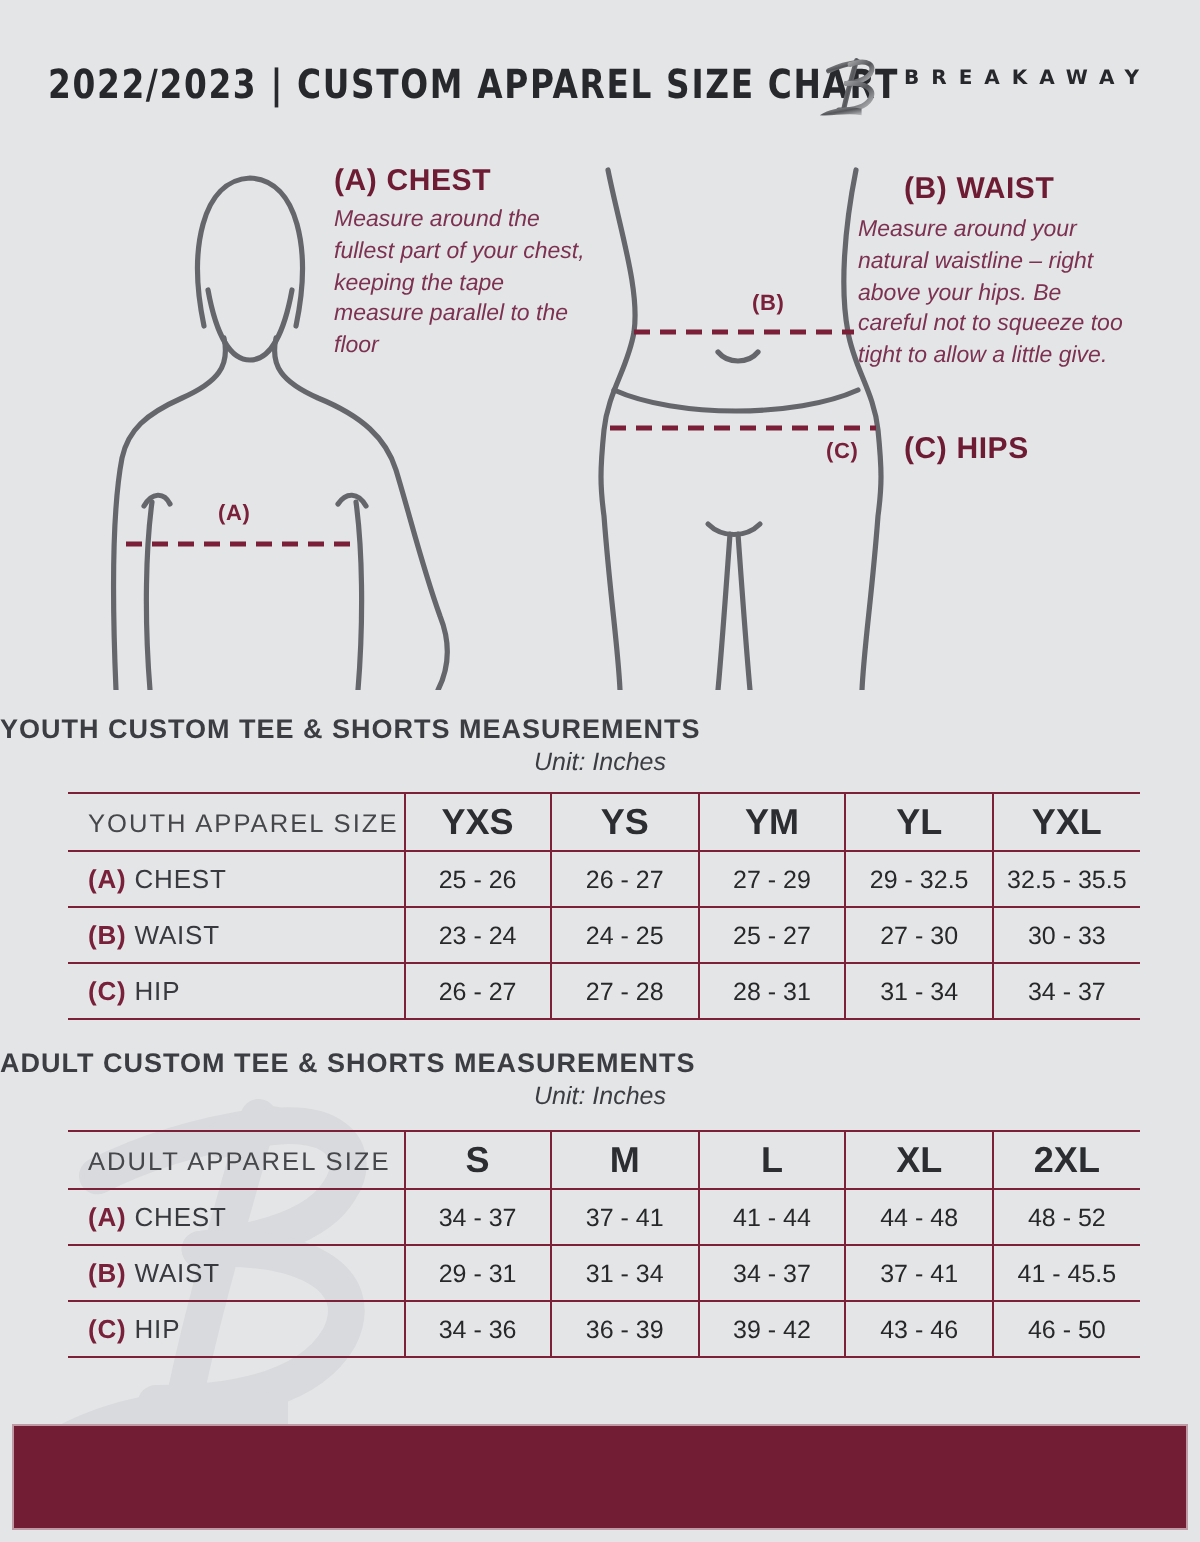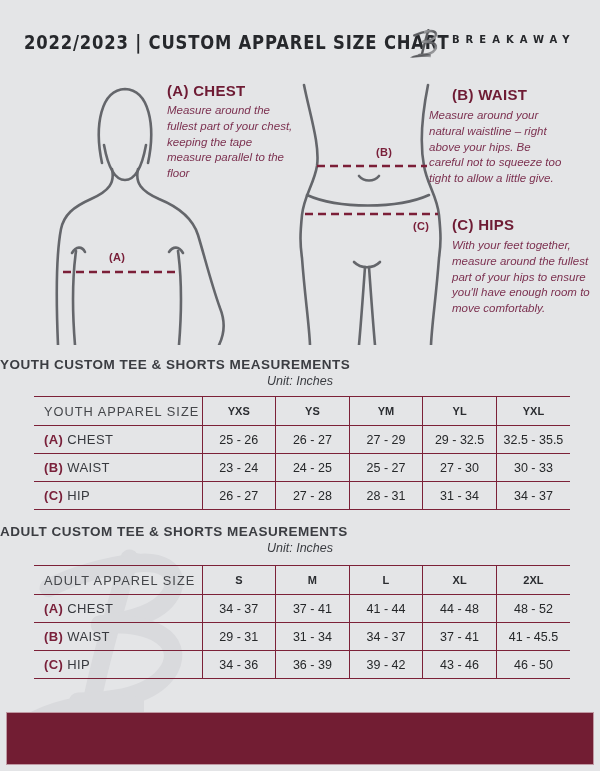--- a/index.html
+++ b/index.html
@@ -61,21 +61,21 @@
   }
   .size-table tr{border-bottom:1.5px solid var(--tborder);}
   .size-table th,.size-table td{font-weight:normal;}
   .size-table th{height:29px;}
   .size-table td{height:28px;}
   .size-table th:first-child,.size-table td:first-child{
     width:168px;text-align:left;padding-left:10px;
   }
   .size-table th + th,.size-table td + td{border-left:1.5px solid var(--tborder);text-align:center;}
   .col-head{font-size:12.8px;letter-spacing:1px;color:#45474b;}
-  .size-head{font-weight:bold !important;font-size:11px;color:#2b2d31;}
+  .size-head{font-weight:bold !important;font-size:18px;color:#2b2d31;}
   .row-label{font-size:13px;letter-spacing:.4px;color:#37393e;white-space:nowrap;}
   .row-prefix{font-weight:bold;color:#79203a;}
   .cell-val{font-size:12.5px;color:#26282a;}
   
   .bottom-bar{
     position:absolute;left:6px;top:712px;width:588px;height:53px;
     background:var(--maroon);border:1px solid rgba(255,255,255,.55);z-index:2;
   }
 </style>
 </head>
@@ -147,21 +147,20 @@
     <span class="fig-label" style="left:376px;top:146px;">(B)</span>
     <span class="fig-label" style="left:413px;top:220px;">(C)</span>
 
     <div class="guide-h" style="left:167px;top:82px;">(A) CHEST</div>
     <div class="guide-p" style="left:167px;top:103px;width:130px;">Measure around the fullest part of your chest, keeping the tape measure parallel to the floor</div>
 
     <div class="guide-h" style="left:452px;top:86px;">(B) WAIST</div>
     <div class="guide-p" style="left:429px;top:108px;width:138px;">Measure around your natural waistline – right above your hips. Be careful not to squeeze too tight to allow a little give.</div>
 
     <div class="guide-h" style="left:452px;top:216px;">(C) HIPS</div>
-    <div class="guide-p" style="left:452px;top:238px;width:142px;">With your feet together, measure around the fullest part of your hips to ensure you'll have enough room to move comfortably.</div>
 
     <div class="sec-title" style="top:357px;">YOUTH CUSTOM TEE &amp; SHORTS MEASUREMENTS</div>
     <div class="sec-unit" style="top:374px;">Unit: Inches</div>
 
     <table class="size-table" style="top:396px;">
       <tbody>
           <tr>
         <th class="col-head">YOUTH APPAREL SIZE</th>
         <th class="size-head">YXS</th>
         <th class="size-head">YS</th>

